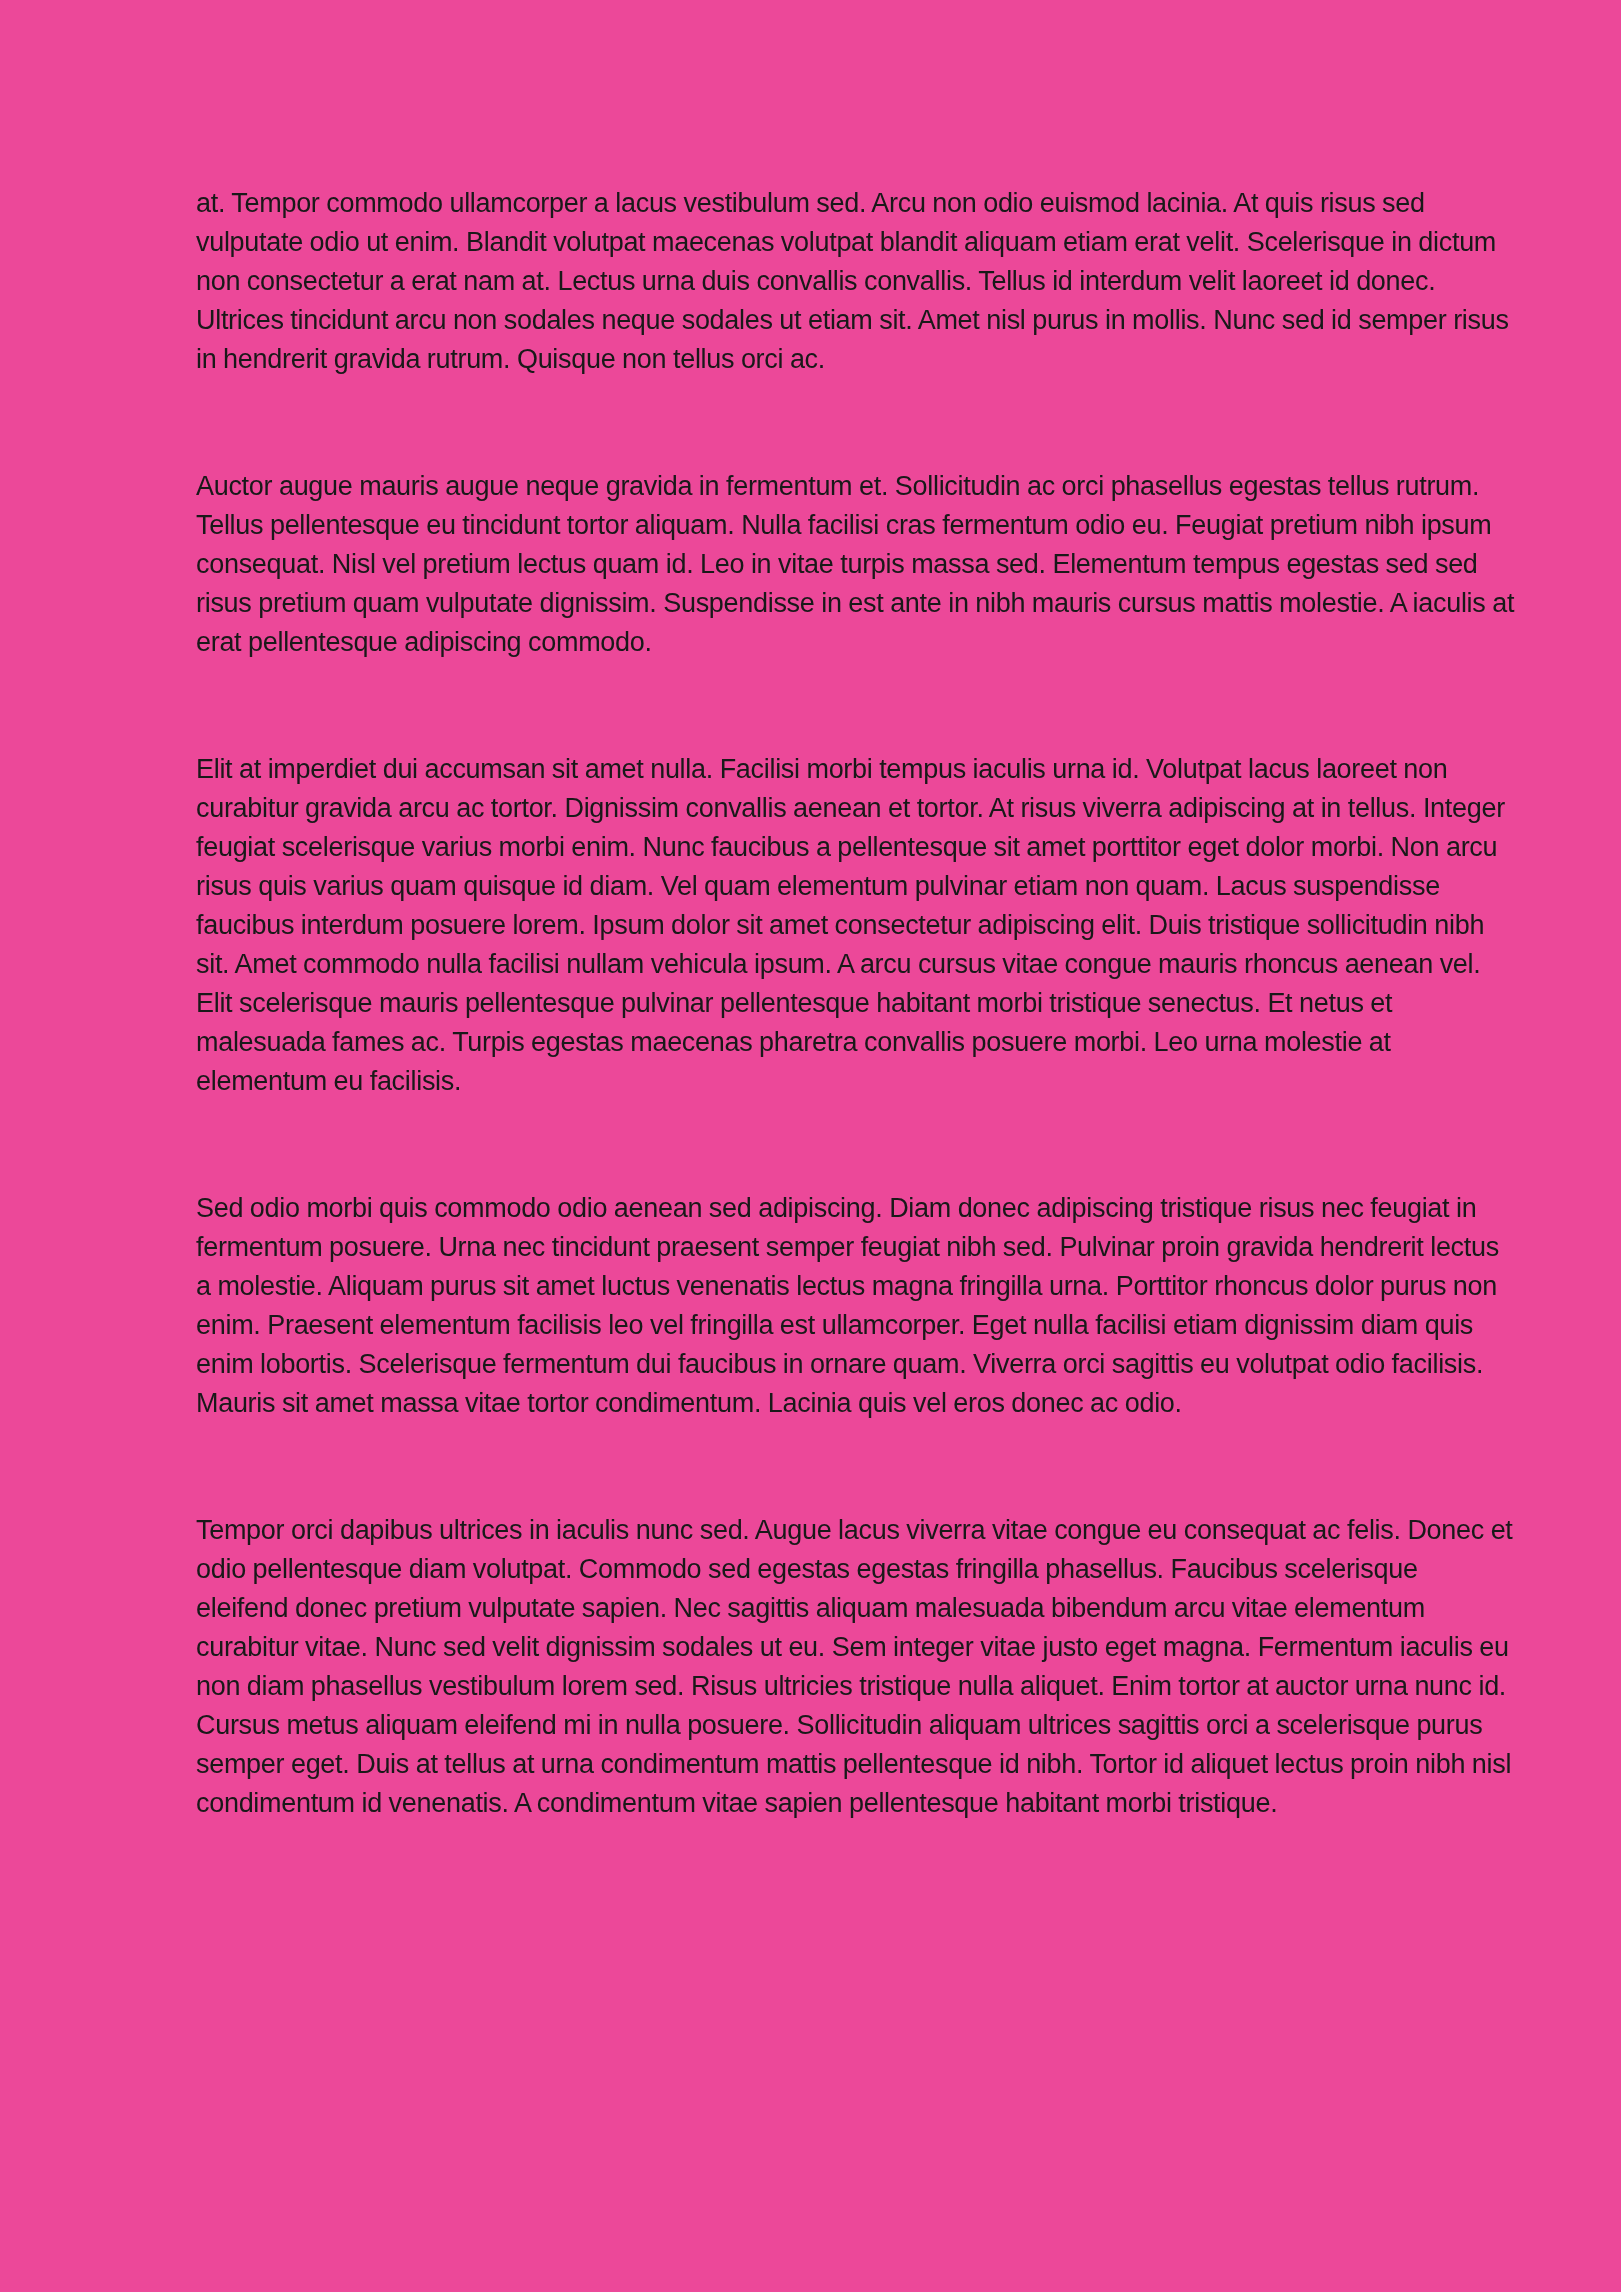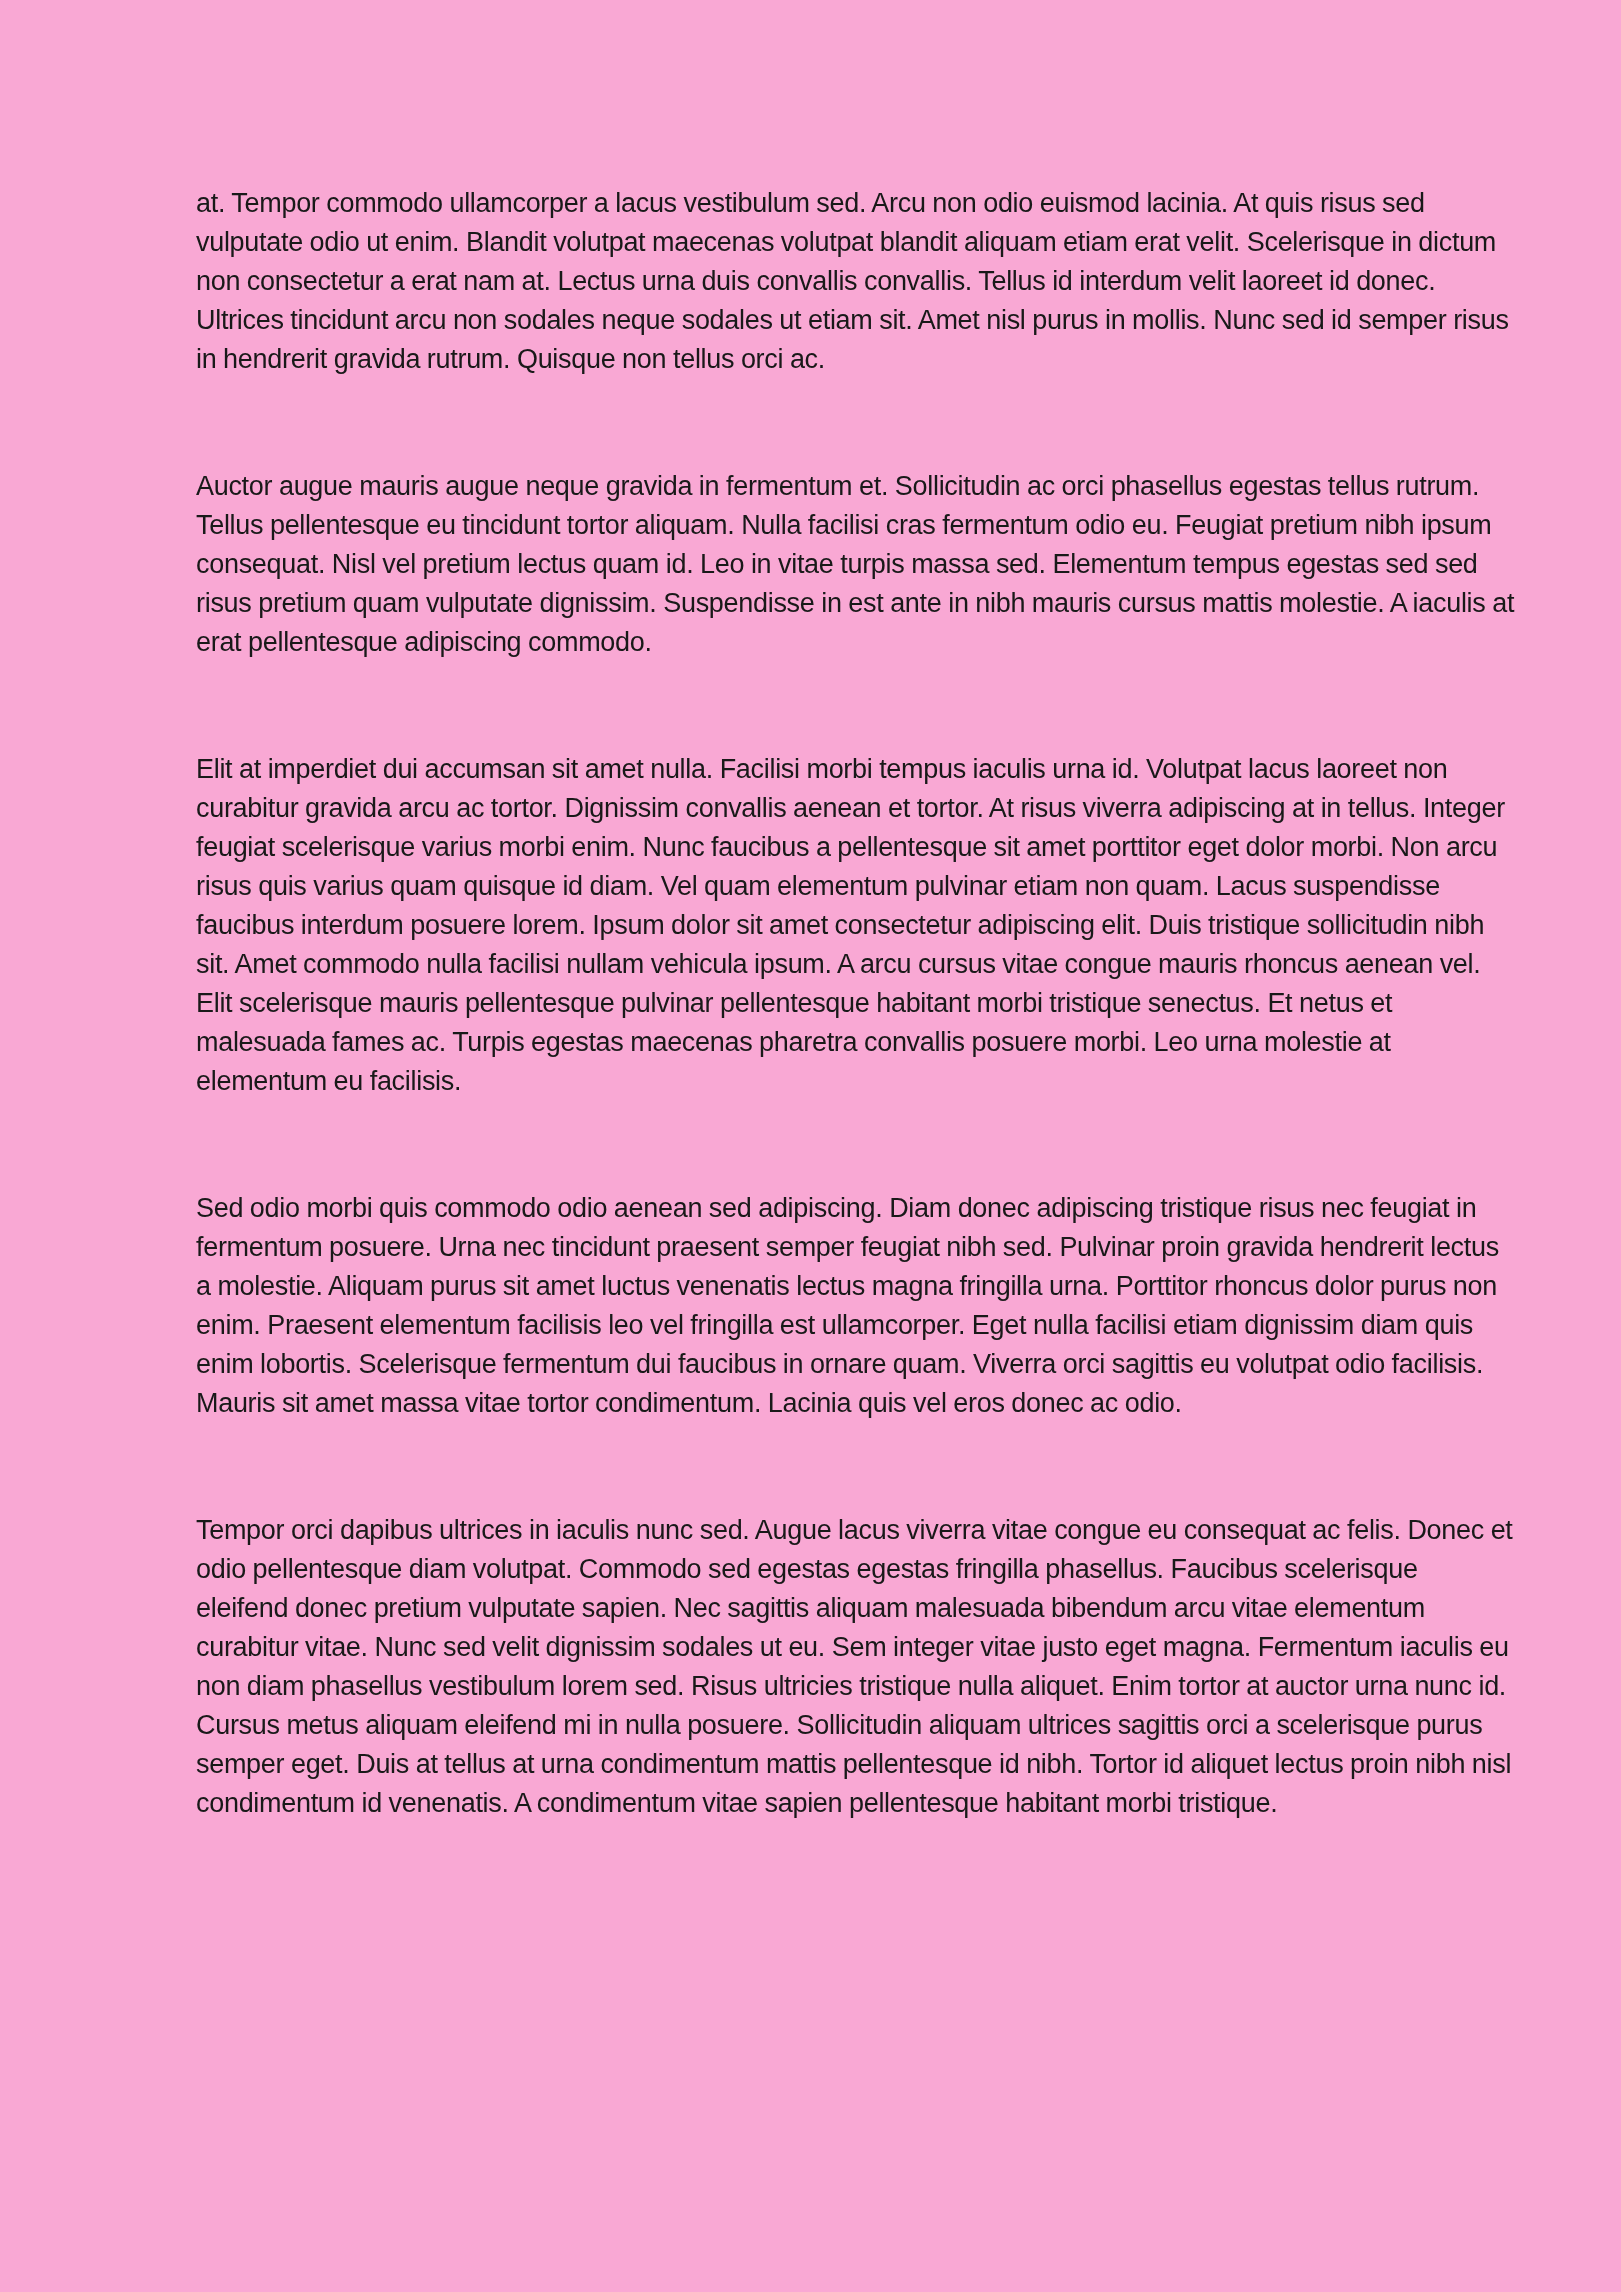--- a/index.html
+++ b/index.html
@@ -4,21 +4,21 @@
 <style>
   html, body {
     margin: 0;
     padding: 0;
     background: #ffffff;
   }
   .page {
     position: relative;
     width: 1621px;
     height: 2293px;
-    background: #f9a8d4;
+    background: #ec4899;
     overflow: hidden;
     box-sizing: border-box;
     padding: 184px 105px 0 196px;
   }
   .doc-paragraph {
     margin: 0 0 88px 0;
     font-family: "Liberation Sans", "DejaVu Sans", sans-serif;
     font-size: 27px;
     line-height: 39px;
     letter-spacing: -0.3px;

